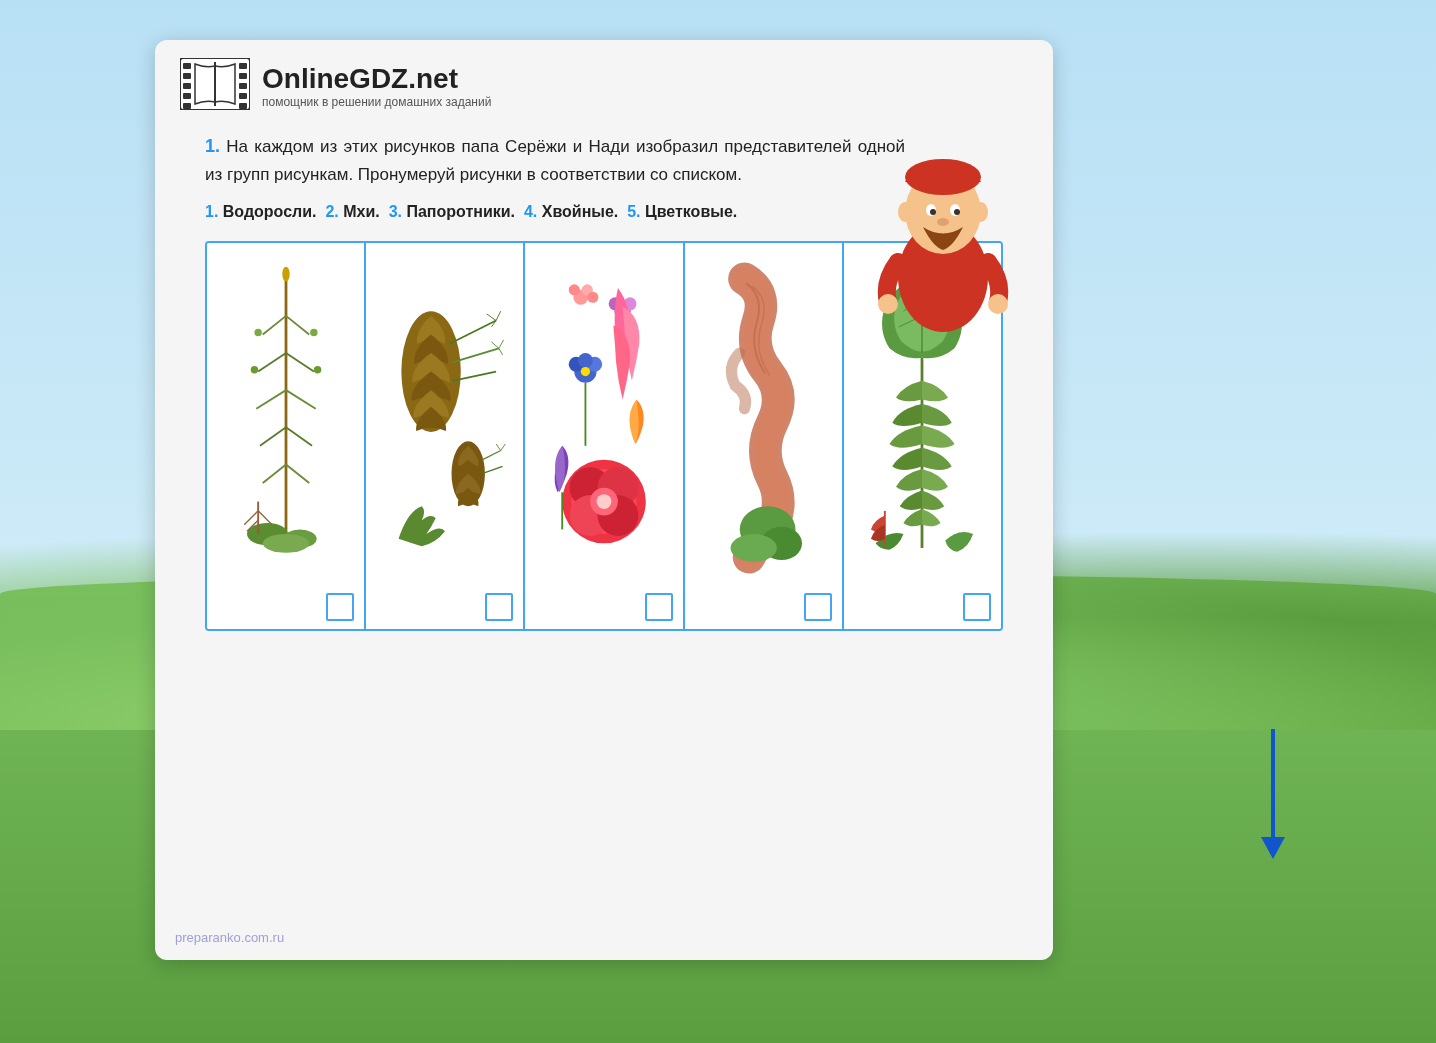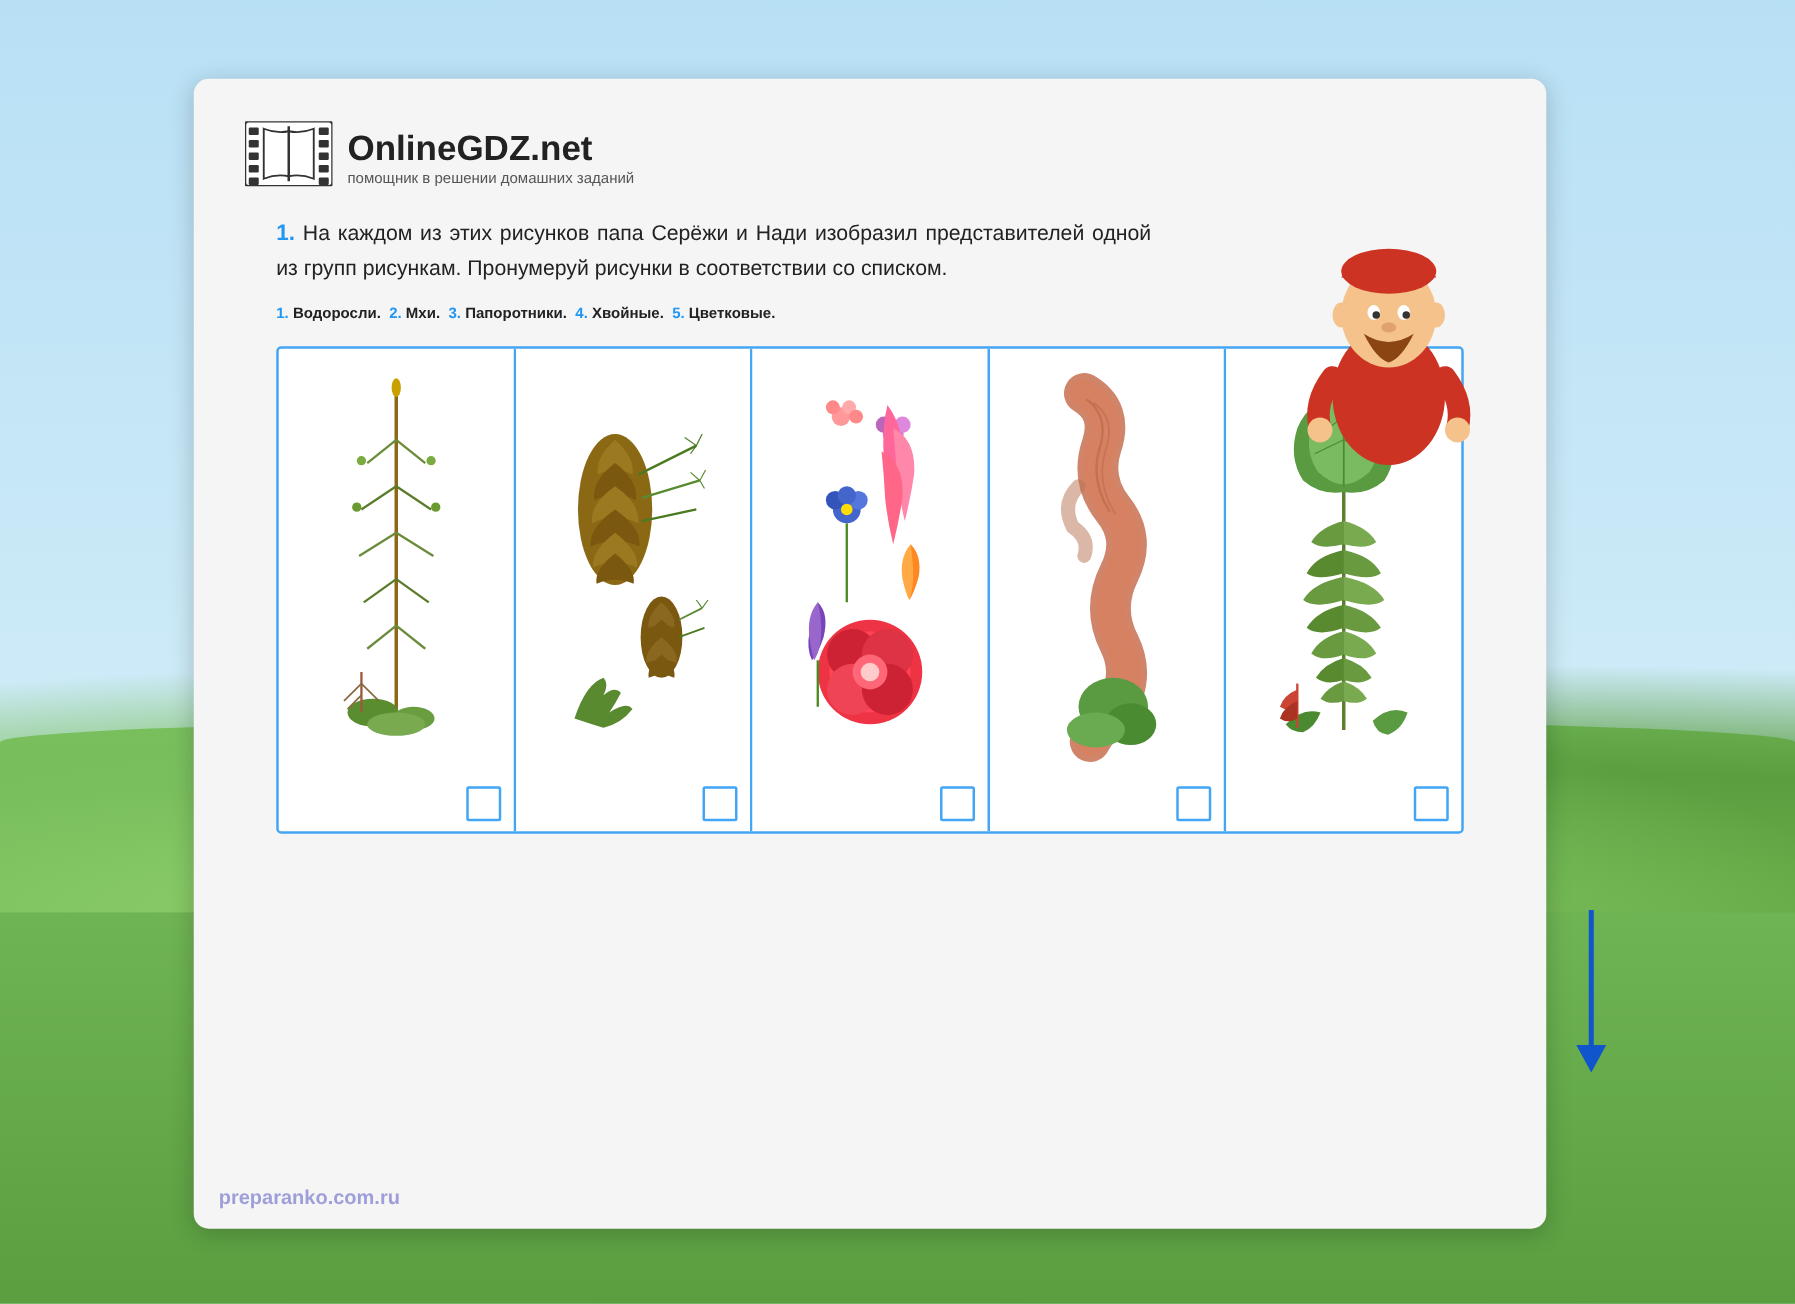--- a/index.html
+++ b/index.html
@@ -40,29 +40,28 @@
       background: radial-gradient(ellipse at 30% 100%, #8ecf6a 0%, #7abf5e 40%, transparent 70%),
                   radial-gradient(ellipse at 80% 100%, #6db04a 0%, #5a9e40 40%, transparent 70%);
       z-index: 0;
     }
 
     
     .main-card {
       position: absolute;
       top: 40px;
       left: 155px;
-      width: 1082px;
+      width: 898px;
       height: 920px;
       background: #f5f5f5;
       border-radius: 12px;
       box-shadow: 0 4px 20px rgba(0,0,0,0.2);
       z-index: 10;
-      padding: 16px;
+      padding: 0;
       overflow: hidden;
-      margin-top: 23px;
     }
 
     
     .logo-area {
       display: flex;
       align-items: center;
       padding: 18px 25px;
       gap: 12px;
     }
 
@@ -108,21 +107,21 @@
     .task-text {
       font-size: 17px;
       color: #222;
       line-height: 1.6;
       text-align: justify;
       max-width: 700px;
       margin-bottom: 15px;
     }
 
     .task-list {
-      font-size: 12px;
+      font-size: 16px;
       color: #222;
       margin-bottom: 20px;
     }
 
     .task-list .num { color: #2196F3; font-weight: bold; }
     .task-list .label { font-weight: bold; }
 
     
     .plants-grid {
       display: flex;
@@ -178,23 +177,22 @@
       font-size: 18px;
       color: #333;
       margin-top: 10px;
     }
 
     
     .watermark {
       position: absolute;
       bottom: 15px;
       left: 20px;
-      font-size: 16px;
+      font-size: 13px;
       color: rgba(100,100,200,0.6);
-      font-weight: bold;
     }
   </style>
 </head>
 <body>
 
 <div class="bg-sky"></div>
 <div class="bg-grass"></div>
 <div class="bg-grass-hills"></div>
 
 <div class="main-card">

